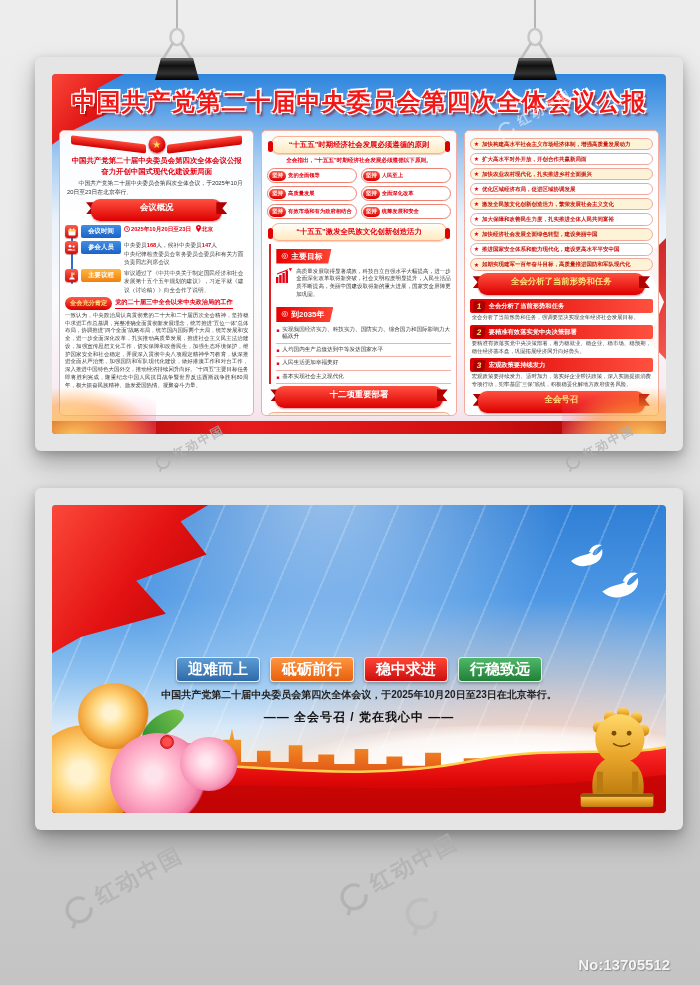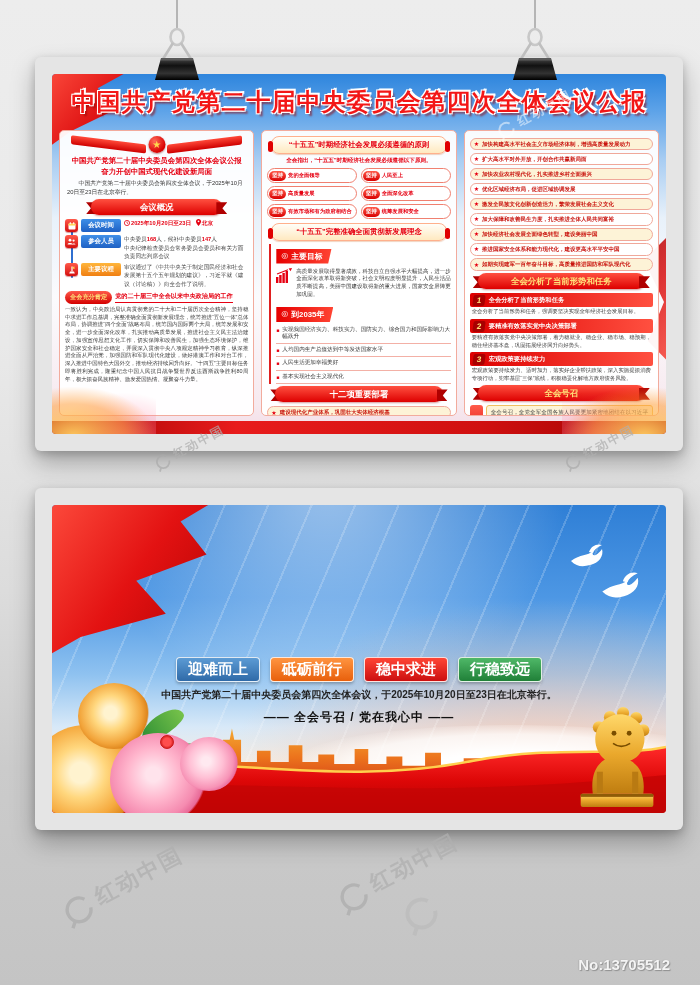--- a/index.html
+++ b/index.html
@@ -43,21 +43,21 @@
   .lt1{color:#e60012;font-weight:bold;font-size:7.4px;line-height:1.35;text-align:center;}
   .lt2{color:#e60012;font-weight:bold;font-size:7.4px;text-align:center;margin:1px 0 2px;font-family:Liberation Mono, monospace;}
   .intro{font-size:5.8px;color:#333;line-height:1.5;text-indent:2em;margin:1px 2px 3px;}
 
   .ribbon{position:relative;margin:2px 8px 4px;}
   .ribbon.narrow{margin:1px 26px 4px;}
   .ribbon::before,.ribbon::after{content:"";position:absolute;top:3px;height:12px;width:11px;background:#b00000;}
   .ribbon::before{left:-5px;clip-path:polygon(0 0,100% 0,100% 100%,0 100%,45% 50%);}
   .ribbon::after{right:-5px;clip-path:polygon(0 0,100% 0,55% 50%,100% 100%,0 100%);}
   .rb-core{position:relative;display:block;background:linear-gradient(180deg,#ff5040,#dd0000);
-    border-radius:9px;color:#fff;font-weight:bold;font-size:8.4px;line-height:17px;height:16px;
+    border-radius:9px;color:#fff;font-weight:bold;font-size:8.4px;line-height:17px;height:22px;
     text-align:center;box-shadow:0 1px 2px rgba(150,0,0,.4);}
   .rb-core.yellow{color:#ffe27a;}
 
   .rows{position:relative;margin:1px 0 2px;}
   .rows::before{content:"";position:absolute;left:6px;top:10px;bottom:10px;width:2px;background:#2f6fd0;border-radius:1px;}
   .meta-row{position:relative;display:flex;gap:3px;align-items:flex-start;margin:3px 0;}
   .mr-icon{width:13px;height:13px;border-radius:3px;flex:none;text-align:center;
     background:linear-gradient(180deg,#ff5a4a,#d40f0f);box-shadow:0 1px 1px rgba(150,0,0,.4);}
   .mr-icon svg{display:block;margin:2.5px auto 0;}
   .mr-tag{flex:none;min-width:32px;padding:2px 4px;border-radius:2px;color:#fff;font-weight:bold;
@@ -281,21 +281,21 @@
             <div class="pill">
                 <span class="pill-tag">坚持</span>
                 <span class="pill-text">有效市场和有为政府相结合</span>
               </div>
             <div class="pill">
                 <span class="pill-tag">坚持</span>
                 <span class="pill-text">统筹发展和安全</span>
               </div>
           </div>
 
-          <div class="cream-head">“十五五”完整准确全面贯彻新发展理念</div>
+          <div class="cream-head">“十五五”激发全民族文化创新创造活力</div>
           <div class="goals">
             <div class="goal-badge">
               <span class="gi">◎</span>
               <span>主要目标</span>
             </div>
             <div class="goal-body">
               <span class="chart-icon">
                 <svg width="17" height="15" viewBox="0 0 17 15">
                     <rect x="0" y="9" width="2.4" height="6" fill="#e60012"></rect>
                     <rect x="3.2" y="7" width="2.4" height="8" fill="#e60012"></rect>

